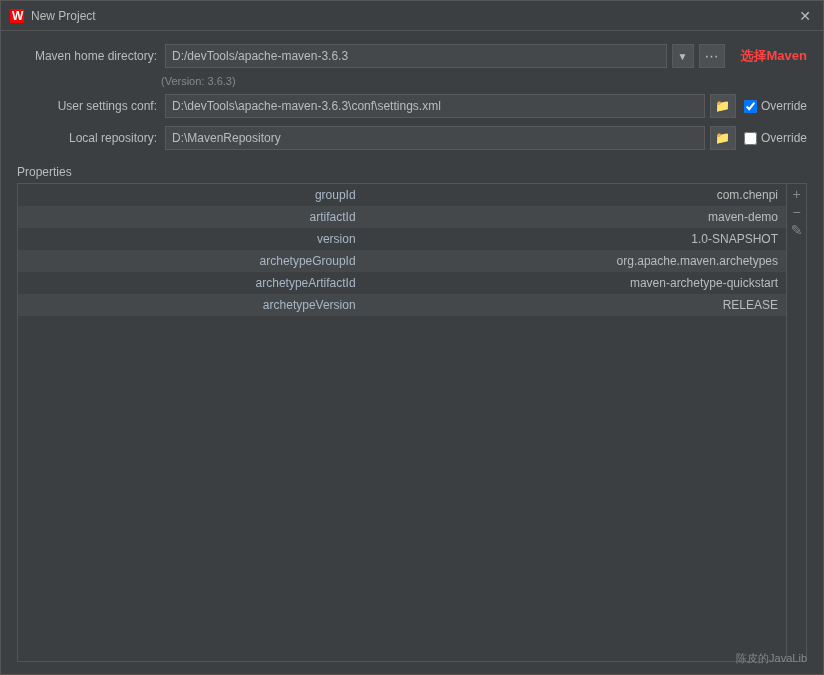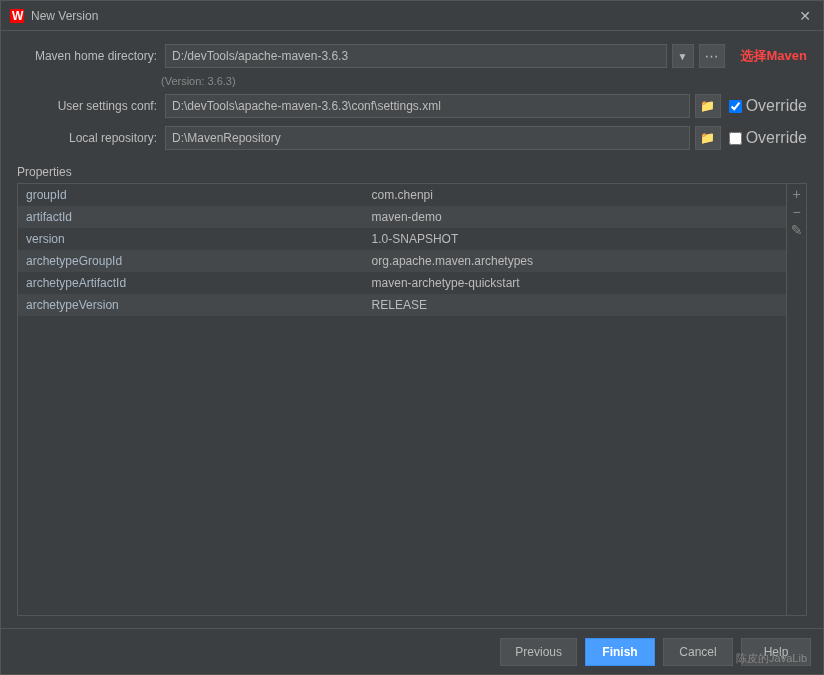--- a/index.html
+++ b/index.html
@@ -153,21 +153,21 @@
     }
 
     .version-text {
       color: #888;
       font-size: 11px;
       margin-left: 144px;
     }
 
     .checkbox-label {
       color: #bbbbbb;
-      font-size: 16px;
+      font-size: 12px;
     }
 
     .override-group {
       display: flex;
       align-items: center;
       gap: 4px;
     }
 
     .maven-annotation {
       color: #ff4444;
@@ -201,20 +201,21 @@
       overflow-y: auto;
     }
 
     .properties-table table {
       width: 100%;
       border-collapse: collapse;
     }
 
     .properties-table table tr {
       height: 22px;
+      text-align: right;
     }
 
     .properties-table table tr:nth-child(odd) {
       background: #3c3f41;
     }
 
     .properties-table table tr:nth-child(even) {
       background: #45484a;
     }
 
@@ -304,21 +305,21 @@
 
 <div class="dialog">
 
   <div class="title-bar">
     <div class="title-bar-icon">
       <svg viewBox="0 0 14 14" fill="none">
         <rect width="14" height="14" fill="#FF0000" rx="1"></rect>
         <text x="2" y="11" fill="white" font-size="9" font-weight="bold">W</text>
       </svg>
     </div>
-    <span class="title-bar-text">New Version</span>
+    <span class="title-bar-text">New Project</span>
     <div class="title-bar-close">✕</div>
   </div>
 
   <div class="content">
 
     <div class="form-row">
       <span class="form-label">Maven home directory:</span>
       <div class="form-input-group">
         <input class="form-input" type="text" value="D:/devTools/apache-maven-3.6.3" style="">
         <button class="btn-dropdown">▼</button>
@@ -389,21 +390,15 @@
         <div class="properties-sidebar">
           <button class="sidebar-btn">+</button>
           <button class="sidebar-btn">−</button>
           <button class="sidebar-btn">✎</button>
         </div>
       </div>
     </div>
 
   </div>
 
-  <div class="bottom-bar">
-    <button class="btn btn-default">Previous</button>
-    <button class="btn btn-primary">Finish</button>
-    <button class="btn btn-default">Cancel</button>
-    <button class="btn btn-default">Help</button>
-  </div>
 
   <div class="watermark">陈皮的JavaLib</div>
 </div>
 
 </body></html>

